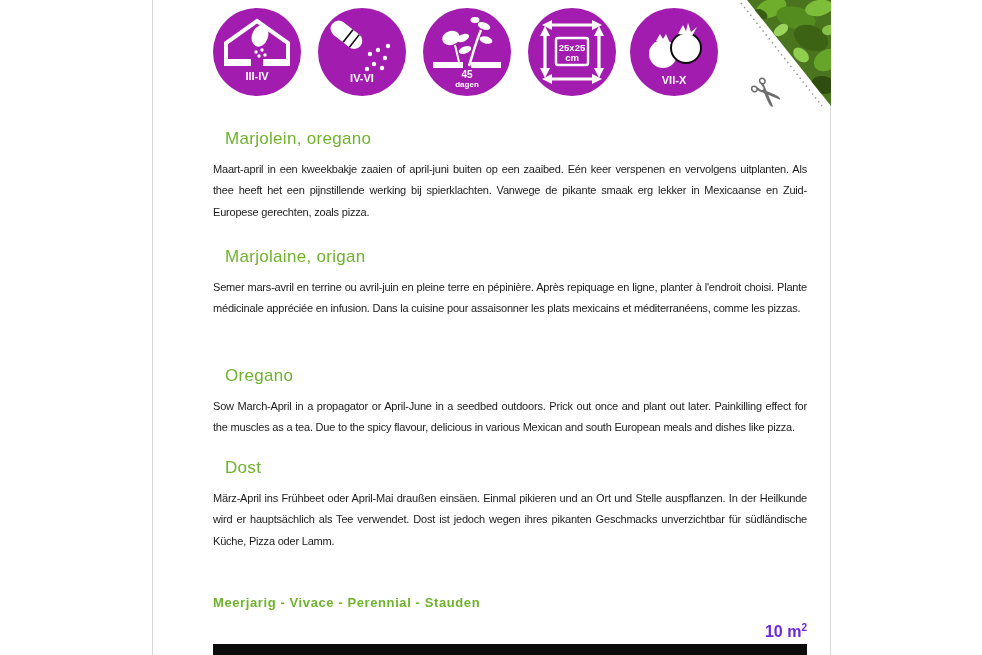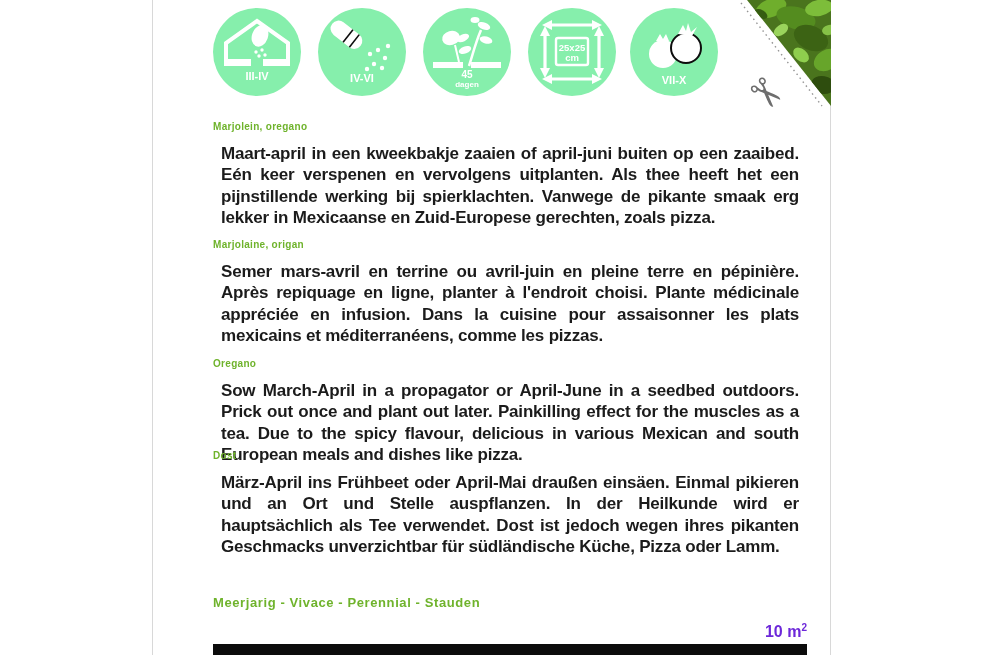--- a/index.html
+++ b/index.html
@@ -7,35 +7,35 @@
     width:982px;height:655px;
     background:#ffffff;
     overflow:hidden;
     font-family:"Liberation Sans", sans-serif;
   }
   .sheet-edge{
     position:absolute;top:0;bottom:0;width:1px;background:#d8d8d8;
   }
   .icon-circle{
     position:absolute;top:8px;width:88px;height:88px;border-radius:50%;
-    background:#86efac;
+    background:#a21caf;
   }
   .icon-circle svg{display:block}
   .icon-label{
     font-family:"Liberation Sans", sans-serif;
     font-weight:bold;fill:#ffffff;
   }
   .corner-art{position:absolute;top:0;left:651px;}
   .section{position:absolute;left:213px;width:594px;}
   .section h2{
-    margin:0;font-size:10px;line-height:16px;font-weight:bold;
+    margin:12px;font-size:17px;line-height:16px;font-weight:normal;
     color:#6fb32c;letter-spacing:.3px;
   }
   .section p{
-    margin:8px;font-size:17px;line-height:21.3px;font-weight:bold;
+    margin:0;font-size:11px;line-height:21.3px;font-weight:normal;
     color:#1b1b1b;text-align:justify;letter-spacing:-0.2px;
   }
   .perennial{
     position:absolute;left:213px;top:595px;width:594px;
     font-size:13px;font-weight:bold;color:#6fb32c;letter-spacing:.6px;
   }
   .seeds-row{
     position:absolute;left:213px;top:622px;width:594px;
     display:flex;align-items:baseline;
   }

